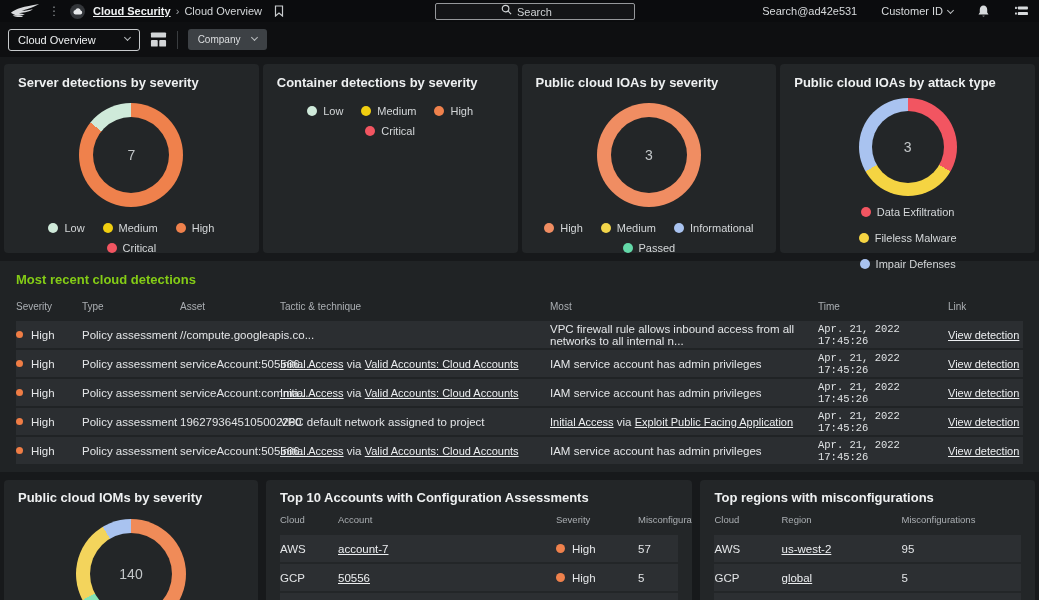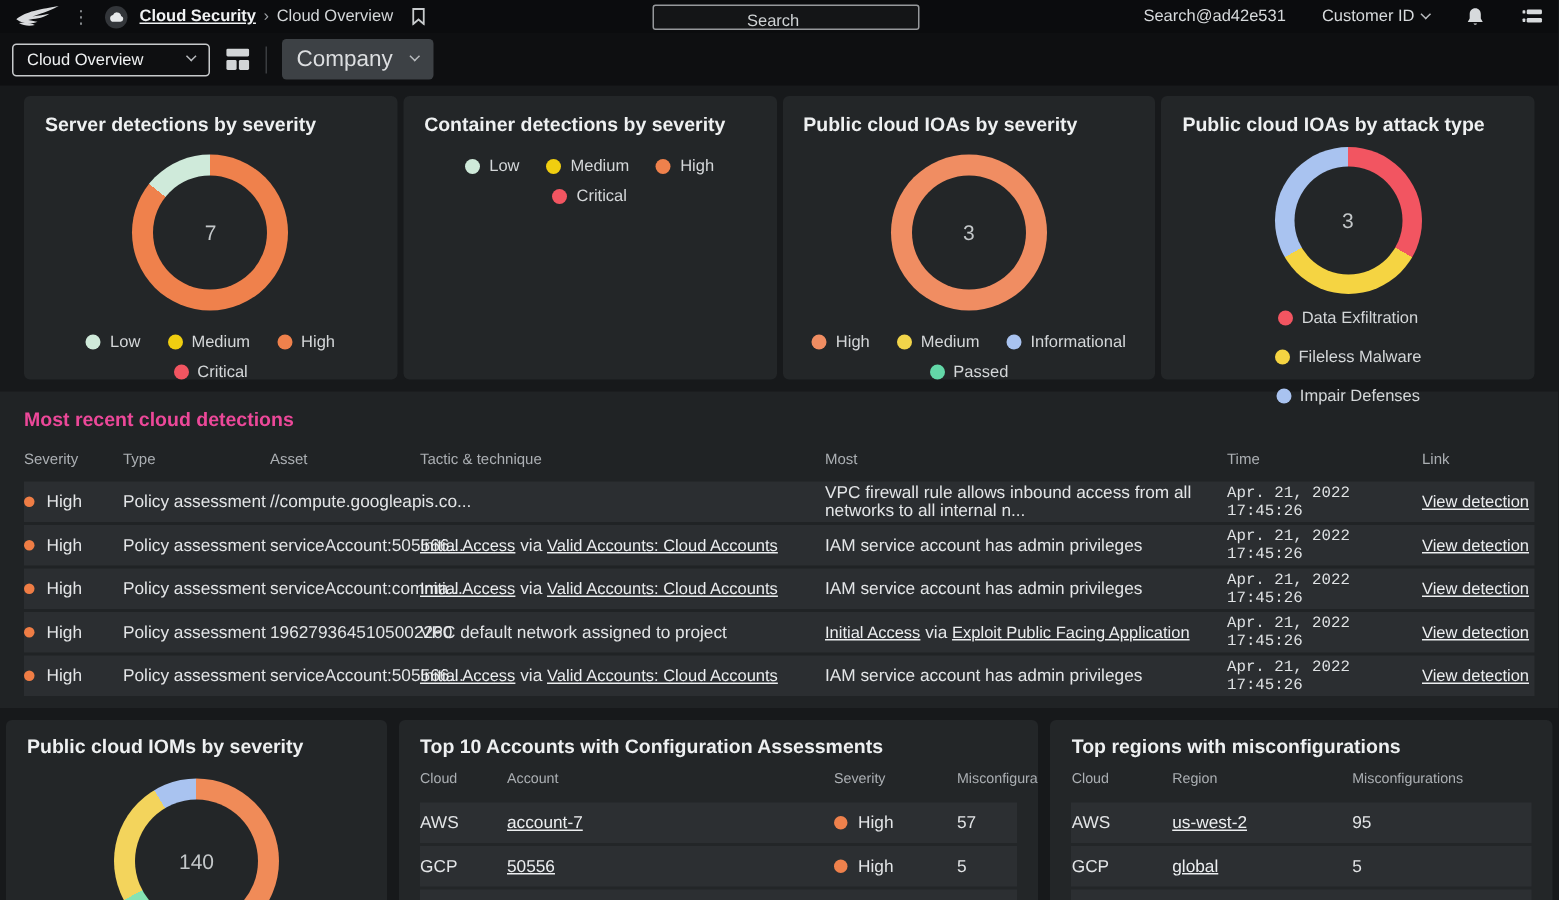--- a/index.html
+++ b/index.html
@@ -16,65 +16,65 @@
   .topbar .left, .topbar .right { display:flex; align-items:center; gap:8px; }
   .topbar .right { margin-left:auto; gap:24px; }
   .falcon-logo { width:30px; height:16px; display:block; }
   .vdots { color:#8d9194; font-size:12px; letter-spacing:0; line-height:1; margin-right:2px; }
   .module-icon { width:15px; height:15px; border-radius:50%; background:#33363a; display:flex; align-items:center; justify-content:center; }
   .crumb-link { font-weight:700; color:#f0f2f3; }
   .crumb-sep { color:#9da1a5; margin:0 2px; }
   .crumb-page { color:#d4d7d9; }
   .bookmark { margin-left:4px; }
   .searchbox {
-    position:absolute; left:435px; top:3px; width:178px; height:17px;
+    position:absolute; left:435px; top:3px; width:200px; height:17px;
     background:#141517; border:1px solid #96989b; border-radius:2px;
-    display:flex; align-items:center; justify-content:center; gap:5px;flex-direction:column;
+    display:flex; justify-content:center; gap:5px;
   }
   .searchbox input {
     background:transparent; border:0; outline:none; color:#cfd2d4;
     font-size:11px; text-align:left; width:52px; font-family:"Liberation Sans",sans-serif;
   }
   .searchbox input::placeholder { color:#cfd2d4; }
   .user-text { color:#d7dadc; }
   .chev { width:5px; height:5px; border-right:1.3px solid #b9bcbf; border-bottom:1.3px solid #b9bcbf; transform:rotate(45deg); display:inline-block; margin-left:5px; position:relative; top:-2px; }
 
   
   .toolbar { height:35px; background:#0e0f11; display:flex; align-items:center; padding:0 8px; gap:10px; }
   .view-select {
     border:1px solid #c7cacc; border-radius:3px; background:#0e0f11;
     color:#f0f2f3; font-size:11px; padding:4px 9px; display:flex; align-items:center; gap:24px; cursor:pointer;
   }
   .icon-btn { display:flex; align-items:center; justify-content:center; cursor:pointer; }
   .tb-divider { width:1px; height:18px; background:#3a3d40; }
   .company-btn {
-    background:#3d4145; border-radius:3px; color:#dcdee0; font-size:15px;
+    background:#3d4145; border-radius:3px; color:#dcdee0; font-size:10px;
     padding:5px 10px; display:flex; align-items:center; gap:7px; cursor:pointer;
   }
 
   
-  .cards { display:flex; gap:4px; padding:7px 16px 0; }
+  .cards { display:flex; gap:4px; padding:7px 4px 0; }
   .card { background:#232628; border-radius:4px; flex:1; height:189px; padding:11px 14px; position:relative; }
   .card-title { font-size:13px; font-weight:700; color:#eef0f1; }
 
   .donut { width:104px; height:104px; border-radius:50%; margin:13px auto 0; position:relative; }
   .donut .hole { position:absolute; inset:14px; background:#232628; border-radius:50%;
     display:flex; align-items:center; justify-content:center; font-size:14px; color:#c3c7c9; }
   .donut.small { width:98px; height:98px; margin-top:8px; }
   .donut.small .hole { inset:13px; }
 
   .legend { display:flex; justify-content:center; align-items:center; gap:18px; margin-top:15px;
     flex-wrap:wrap; font-size:11px; color:#d4d7d9; row-gap:8px; }
   .legend.narrow { padding:0 14px; gap:14px; margin-top:10px; }
   .legend-item { display:flex; align-items:center; white-space:nowrap; }
   .legend-dot { width:10px; height:10px; border-radius:50%; margin-right:6px; flex:0 0 auto; }
 
   
   .detections { margin-top:8px; background:#202325; padding:11px 16px 6px; }
-  .det-title { font-size:13px; font-weight:700; color:#ec4899; margin-bottom:6px; }
+  .det-title { font-size:13px; font-weight:700; color:#84cc16; margin-bottom:6px; }
   .det-header, .det-row { display:grid; grid-template-columns:66px 98px 100px 270px 268px 130px 1fr; align-items:center; }
   .det-header { font-size:10px; color:#abafb3; padding:8px 0 9px; }
   .det-row { height:27px; background:#2b2e31; margin-bottom:2px; font-size:11.5px; color:#e3e5e7; }
   .sev-cell { display:flex; align-items:center; }
   .sev-dot { width:7px; height:7px; border-radius:50%; background:#ef7d45; margin-right:8px; flex:0 0 auto; }
   .det-row .time { font-family:"Liberation Mono","DejaVu Sans Mono",monospace; font-size:10.5px; color:#e0e3e5; }
   .det-row a { font-size:11px; }
   .muted-via { color:#e3e5e7;margin-top:19px; }
 
   

